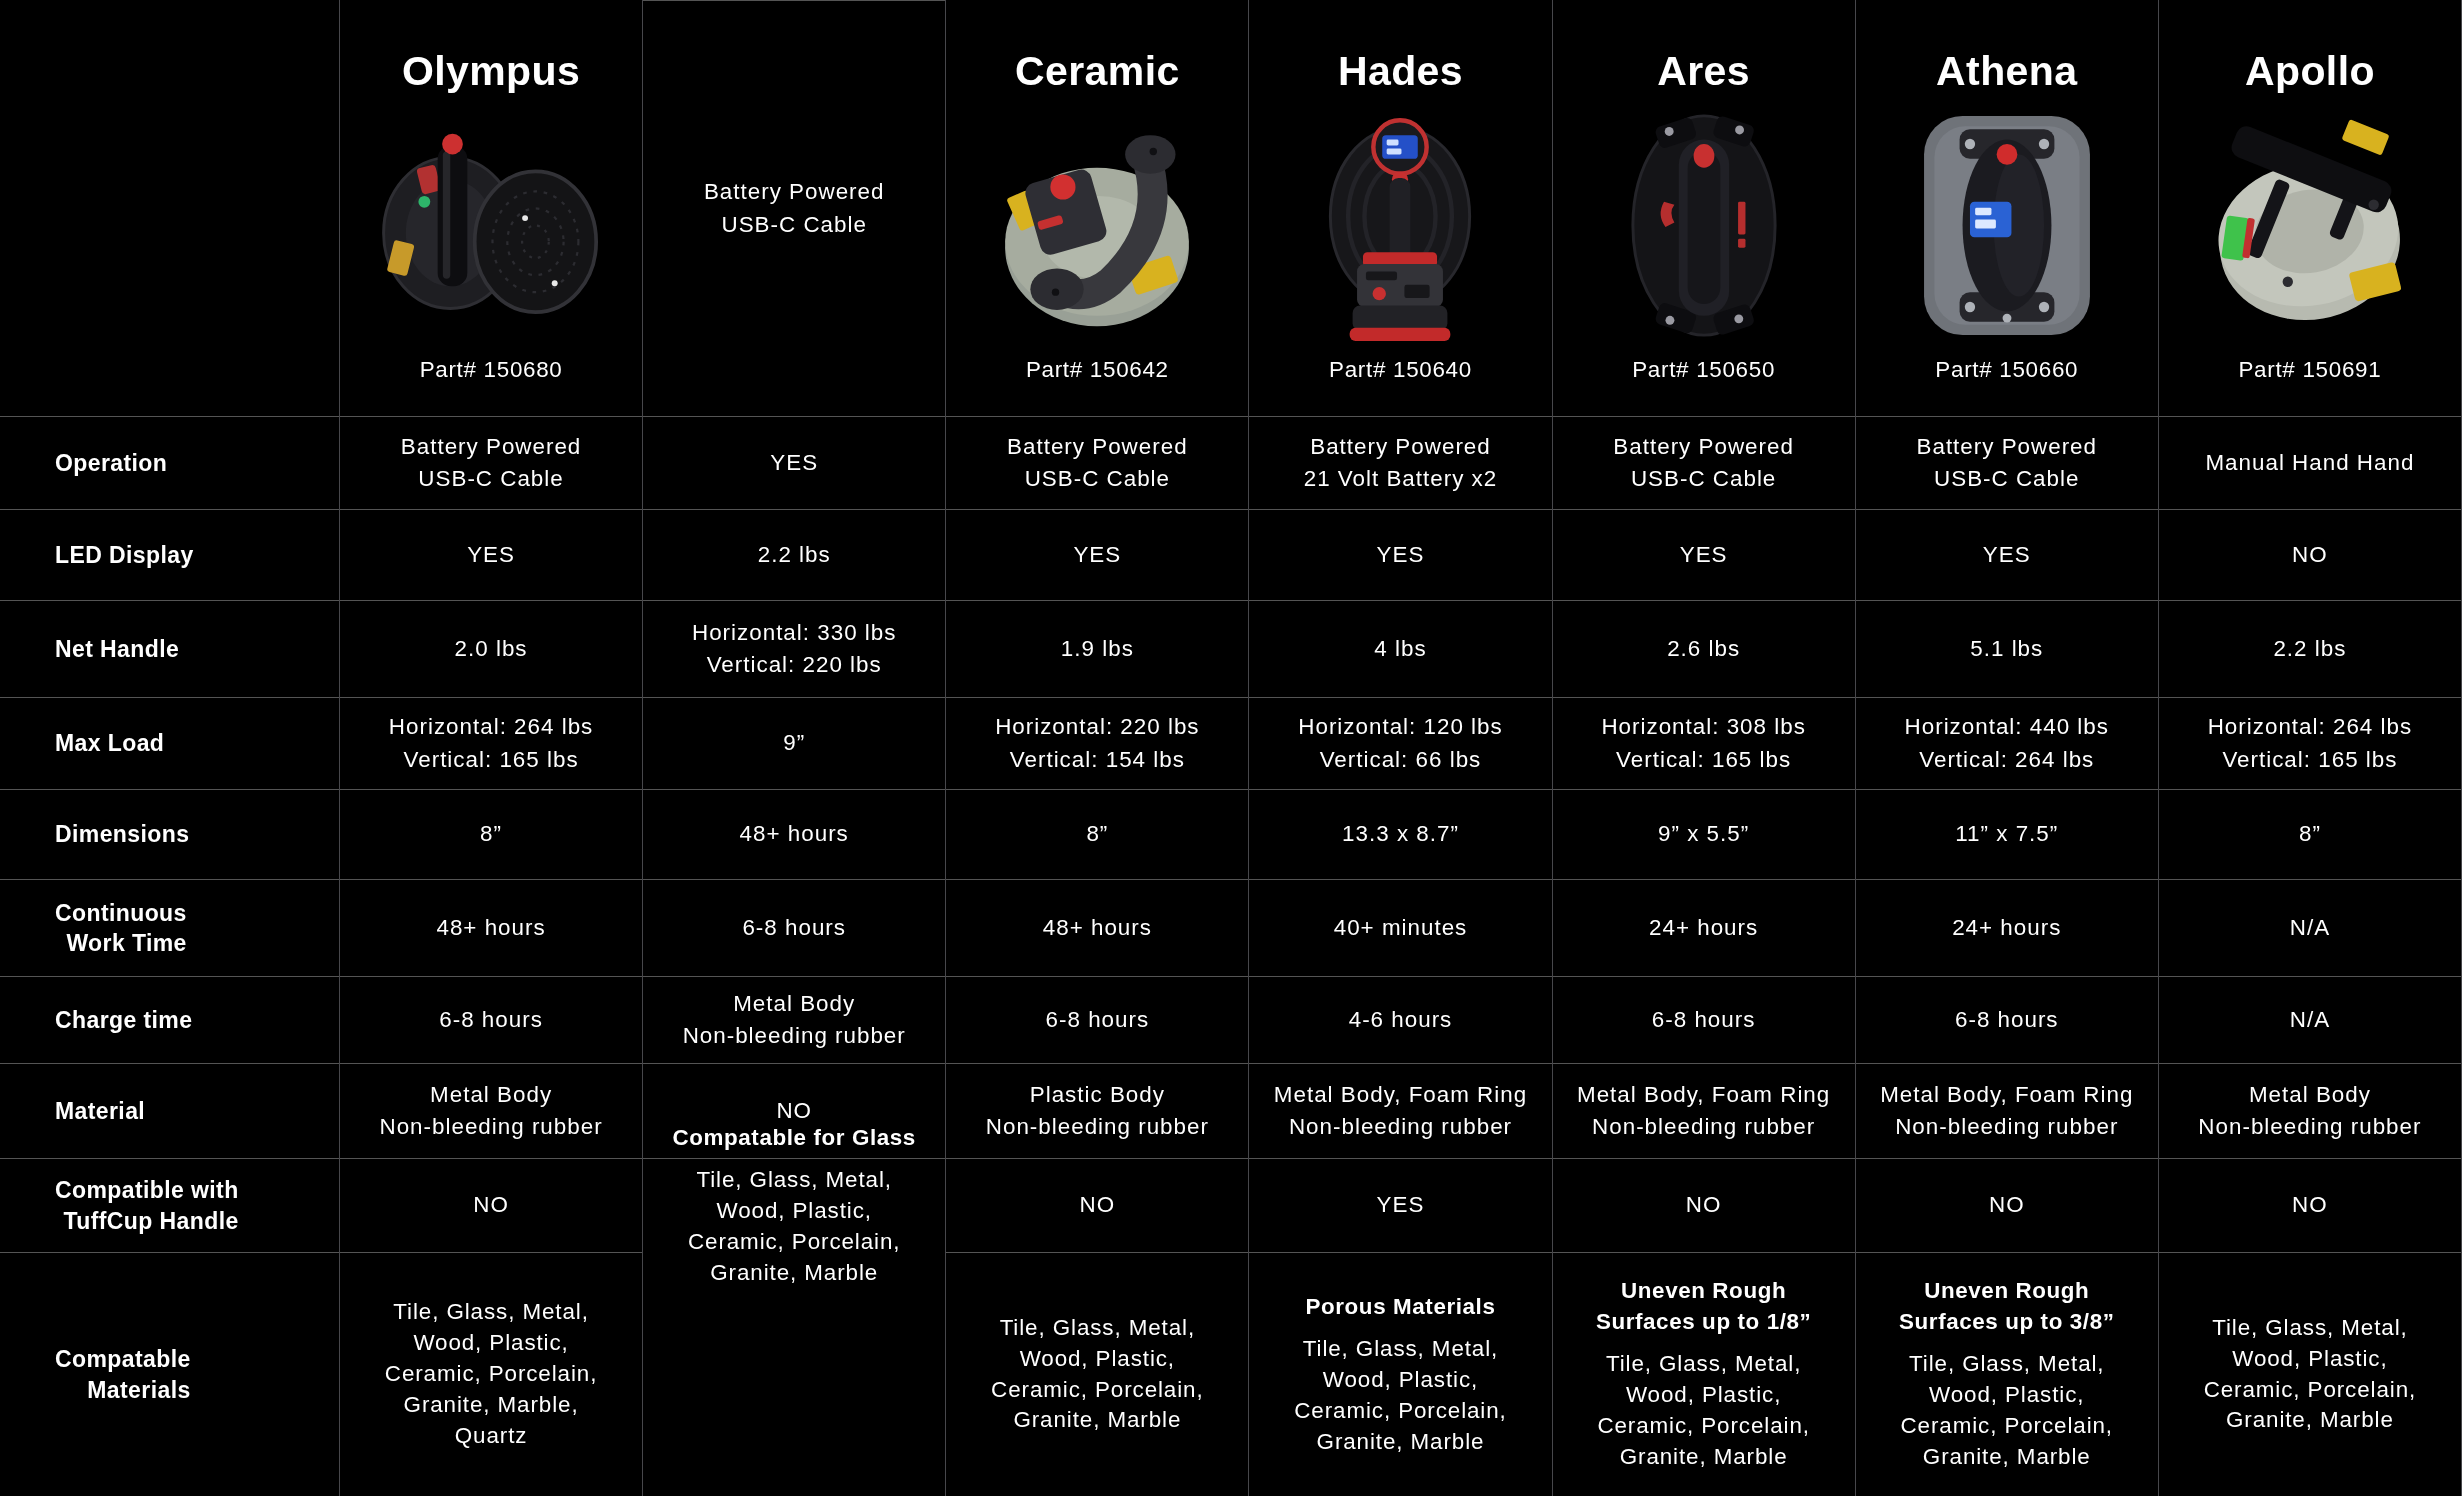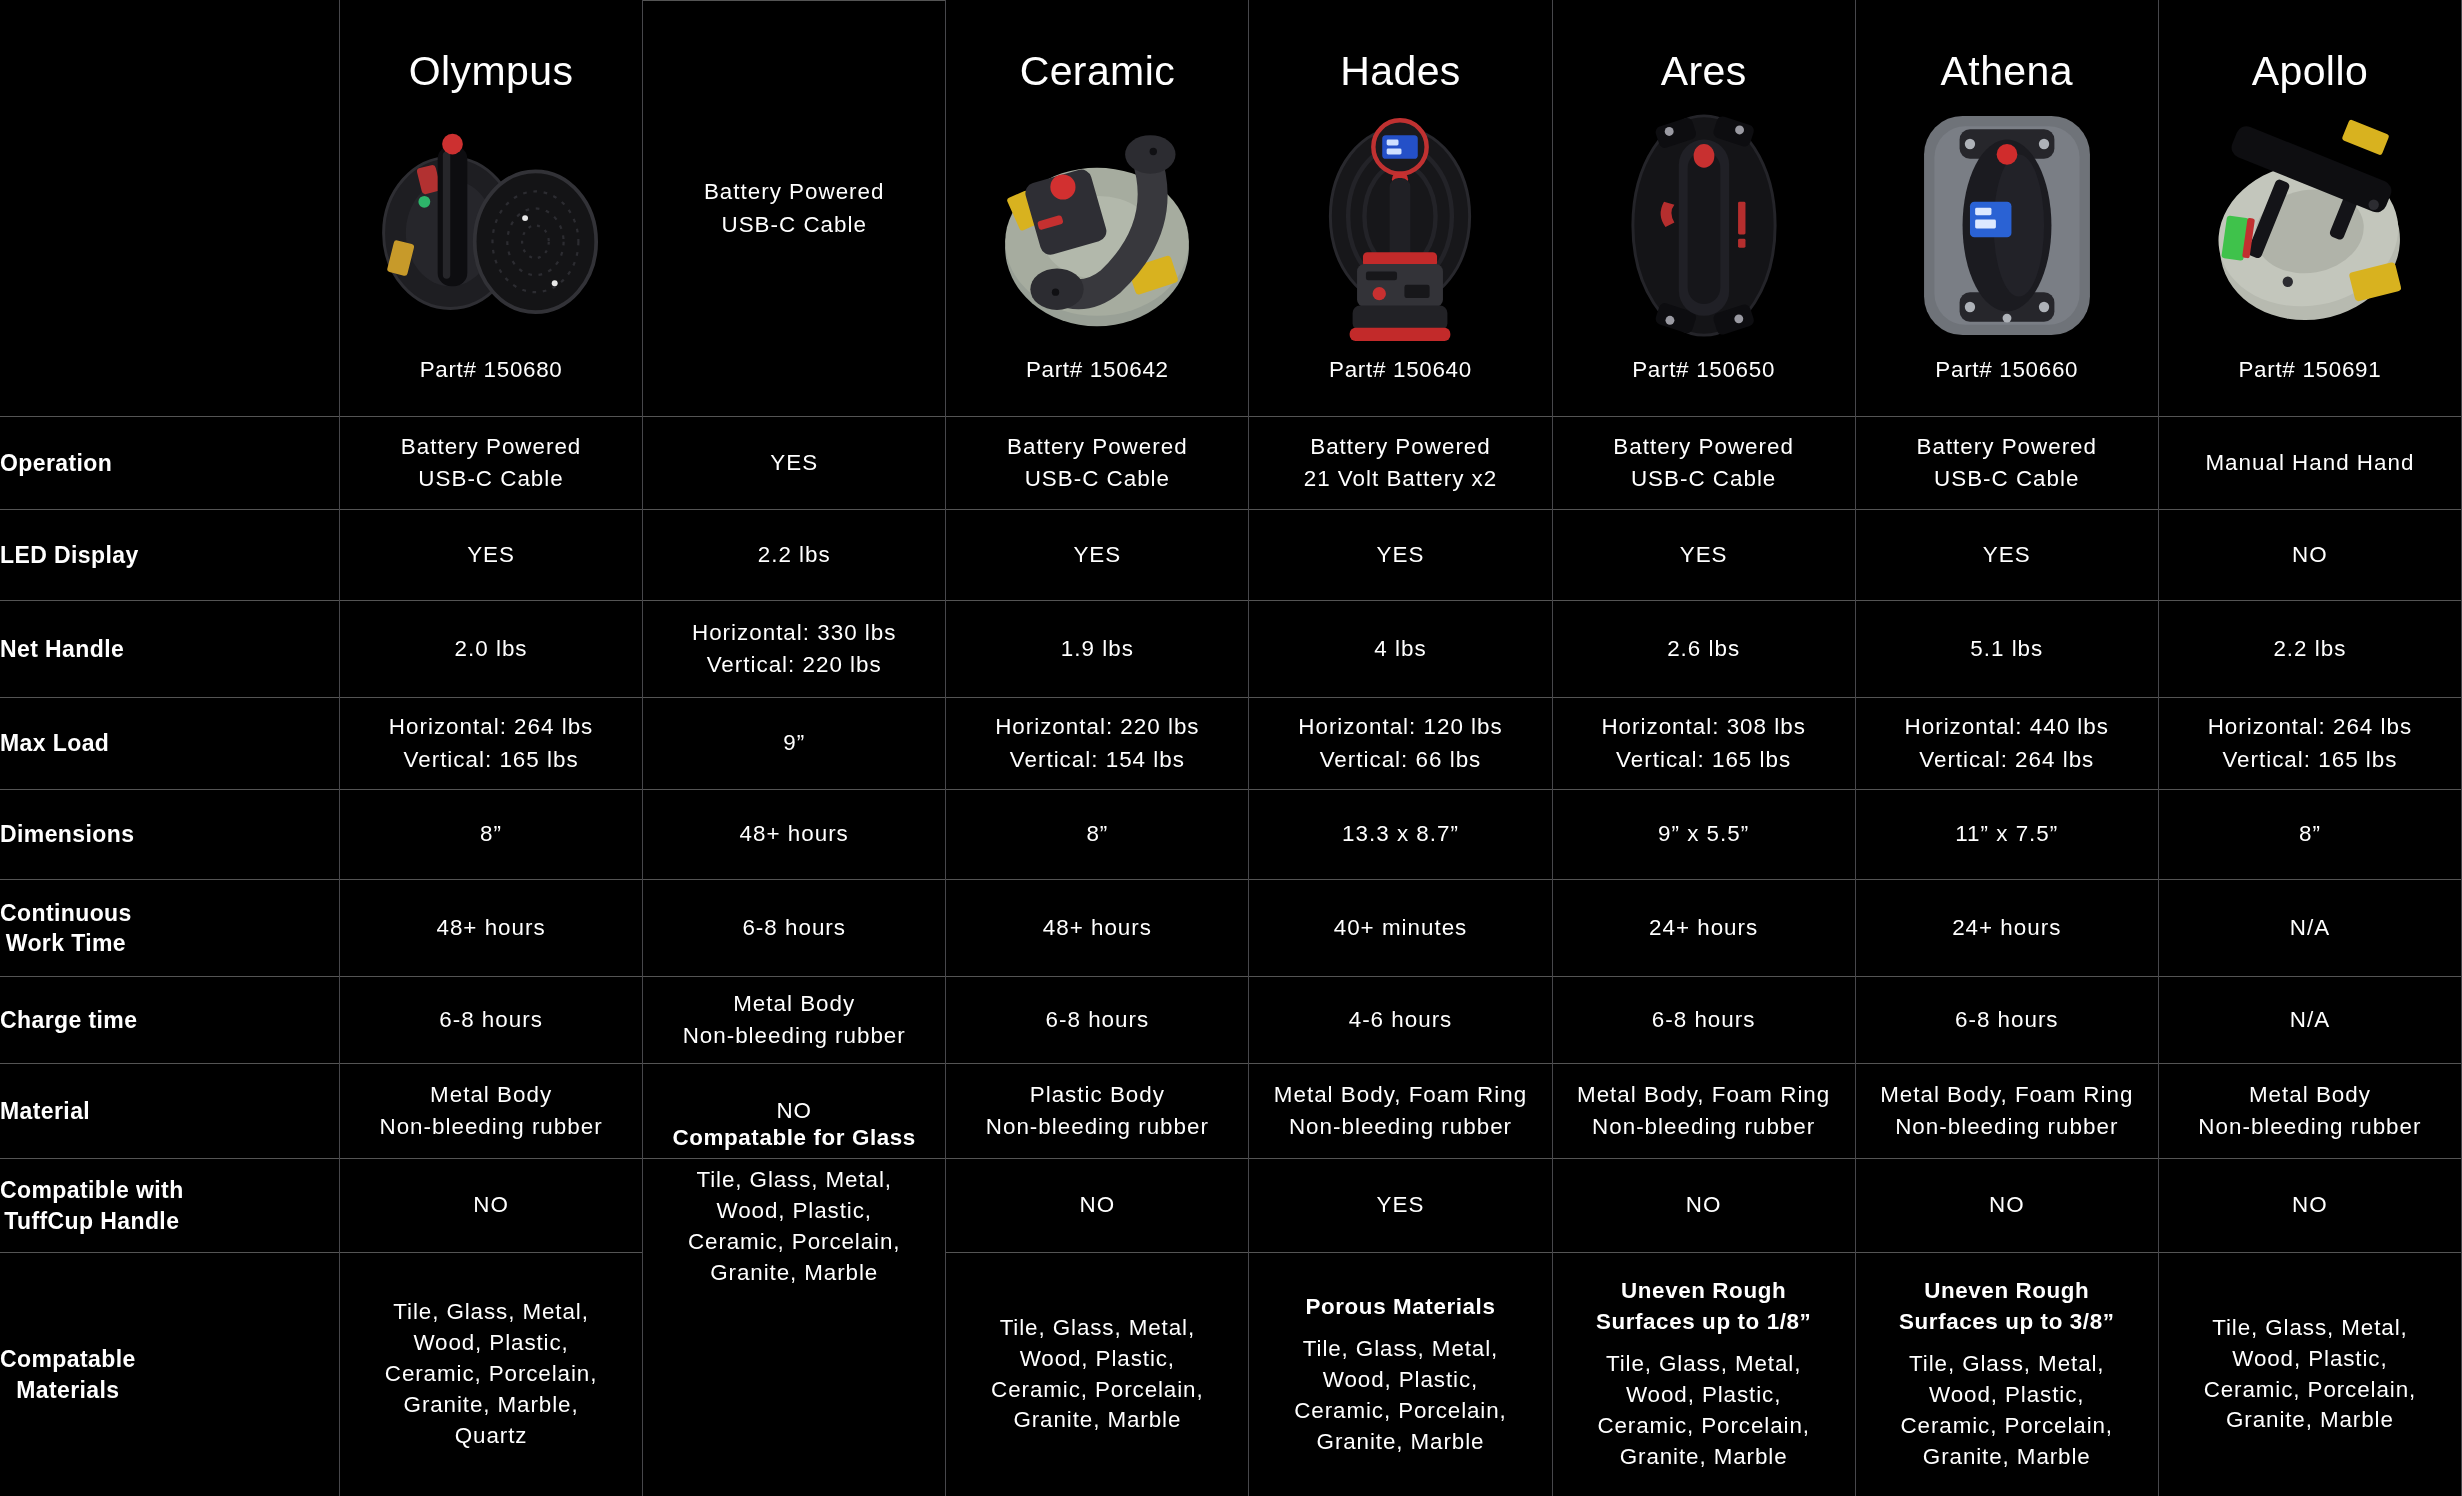--- a/index.html
+++ b/index.html
@@ -20,31 +20,31 @@
     width:2462px;height:1496px;background:#000;
   }
   .col{display:grid;grid-template-rows:var(--rows);border-right:1.5px solid var(--vline);}
   .cell{
     border-top:1.5px solid var(--hline);
     display:flex;align-items:center;justify-content:center;
     white-space:pre-line;text-align:center;
   }
   .cell.top{border-top:none;}
   
-  .labels .cell{justify-content:flex-start;text-align:center;padding-right:15px;}
+  .labels .cell{justify-content:flex-start;text-align:right;padding-left:55px;padding-right:15px;}
   .lbl{
     font-weight:700;font-size:23px;line-height:1.32;letter-spacing:0.4px;
     white-space:pre-line;
   }
   
   .hcell{
     flex-direction:column;justify-content:flex-start;
     padding:51px 7.5px 33px 7.5px;
   }
-  .pname{font-weight:400;font-size:41px;letter-spacing:0.4px;line-height:1;}
+  .pname{font-weight:700;font-size:41px;letter-spacing:0.4px;line-height:1;}
   .pimg{flex:1;display:flex;align-items:center;justify-content:center;min-height:0;margin:10.4px 0 7.5px 0;}
   .pimg svg{max-height:237px;}
   .ppart{font-weight:400;font-size:22.4px;letter-spacing:0.7px;}
   
   .val{
     font-size:22.4px;font-weight:400;letter-spacing:1px;line-height:1.45;
     padding:6px 19.4px;
   }
   
   .mats{flex-direction:column;padding:7.5px 22.4px;}

